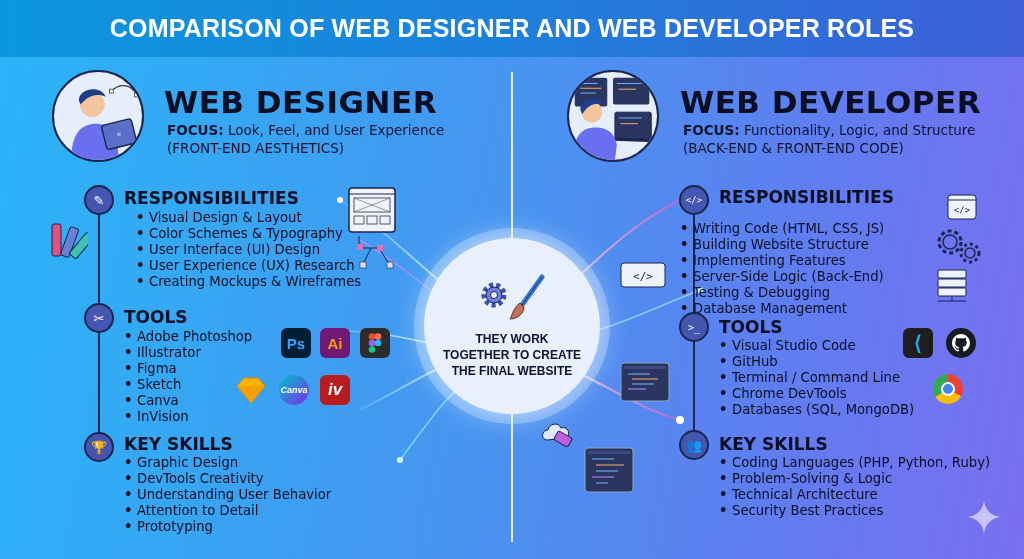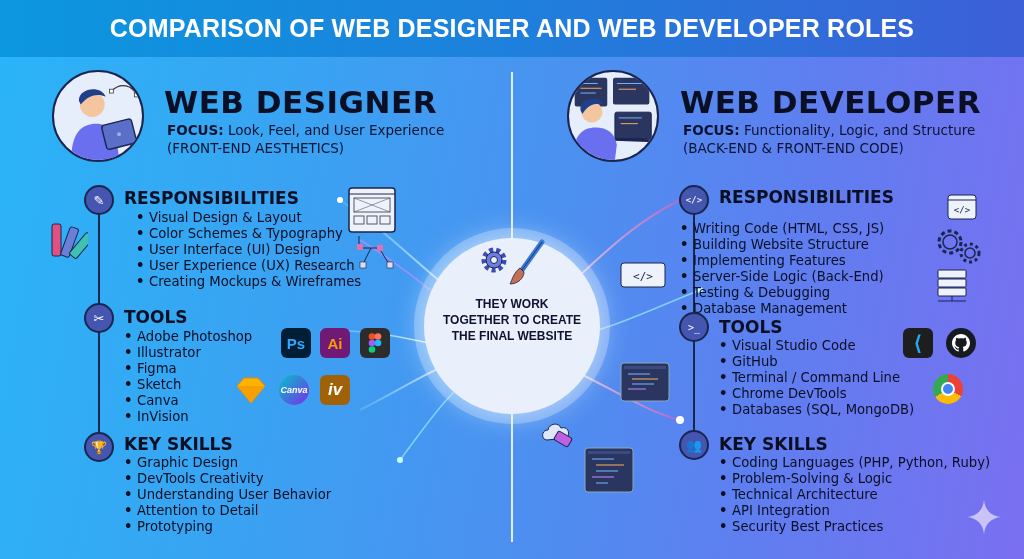--- a/index.html
+++ b/index.html
@@ -50,21 +50,21 @@
   .list { position: absolute; list-style: none; }
   .list li {
     font-size: 13.2px; color: #0a0f24; line-height: 16px; white-space: nowrap;
   }
   .list li::before { content: "• "; font-weight: 700; }
 
   .center-circle {
     position: absolute; left: 424px; top: 238px; width: 176px; height: 176px;
     border-radius: 50%; background: #e9f0fb;
     box-shadow: 0 0 0 10px rgba(255,255,255,0.25), 0 0 30px rgba(200,230,255,0.8);
-    display: flex; flex-direction: column; align-items: center; justify-content: flex-start;
+    display: flex; flex-direction: column; align-items: center; justify-content: center;
   }
   .center-text {
     margin-top: 8px; text-align: center; font-size: 12px; font-weight: 700;
     color: #0d1330; line-height: 16px; font-family: "Liberation Sans", sans-serif;
   }
   .app-icon {
     position: absolute; width: 30px; height: 30px; border-radius: 6px;
     display: flex; align-items: center; justify-content: center;
     font-family: "Liberation Sans", sans-serif; font-weight: 700; font-size: 15px;
   }
@@ -179,21 +179,21 @@
       <circle cx="4" cy="16.5" r="3.3" fill="#0acf83"></circle>
     </svg>
 </div>
 <div class="app-icon" style="left:236px;top:375px;background:transparent;">
   <svg width="30" height="28" viewBox="0 0 30 28">
       <path d="M8 2 L22 2 L29 10 L15 27 L1 10 Z" fill="#fdb300" stroke="#e08a00"></path>
       <path d="M1 10 L29 10 L15 27 Z" fill="#f7a000"></path>
     </svg>
 </div>
 <div class="app-icon" style="left:279px;top:375px;border-radius:50%;background:linear-gradient(135deg,#00c4cc,#7d2ae8);color:#fff;font-size:9px;font-style:italic;">Canva</div>
-<div class="app-icon" style="left:320px;top:375px;background:#a16207;color:#fff;font-style:italic;font-size:17px;">iv</div>
+<div class="app-icon" style="left:320px;top:375px;background:#b91c1c;color:#fff;font-style:italic;font-size:17px;">iv</div>
 
 <div class="sec-icon" style="left:84px;top:432px;">🏆</div>
 <div class="sec-title" style="left:124px;top:434px;">KEY SKILLS</div>
 <ul class="list" style="left:124px;top:455px;">
   <li>Graphic Design</li>
   <li>DevTools Creativity</li>
   <li>Understanding User Behavior</li>
   <li>Attention to Detail</li>
   <li>Prototyping</li>
 </ul>
@@ -316,19 +316,18 @@
 <div class="app-icon" style="left:933px;top:374px;border-radius:50%;background:conic-gradient(#ea4335 0 33%, #fbbc05 33% 66%, #34a853 66% 100%);">
   <div style="width:14px;height:14px;border-radius:50%;background:#4285f4;border:2.5px solid #fff;"></div>
 </div>
 
 <div class="sec-icon" style="left:679px;top:430px;">👥</div>
 <div class="sec-title" style="left:719px;top:434px;">KEY SKILLS</div>
 <ul class="list" style="left:719px;top:455px;">
   <li>Coding Languages (PHP, Python, Ruby)</li>
   <li>Problem-Solving &amp; Logic</li>
   <li>Technical Architecture</li>
-  <li>API Integration</li>
   <li>Security Best Practices</li>
 </ul>
 
 <svg class="sparkle" width="34" height="34" viewBox="0 0 34 34">
   <path d="M17 0 C18 10 24 16 34 17 C24 18 18 24 17 34 C16 24 10 18 0 17 C10 16 16 10 17 0 Z" fill="#c9c4f5"></path>
 </svg>
 
 </body></html>

